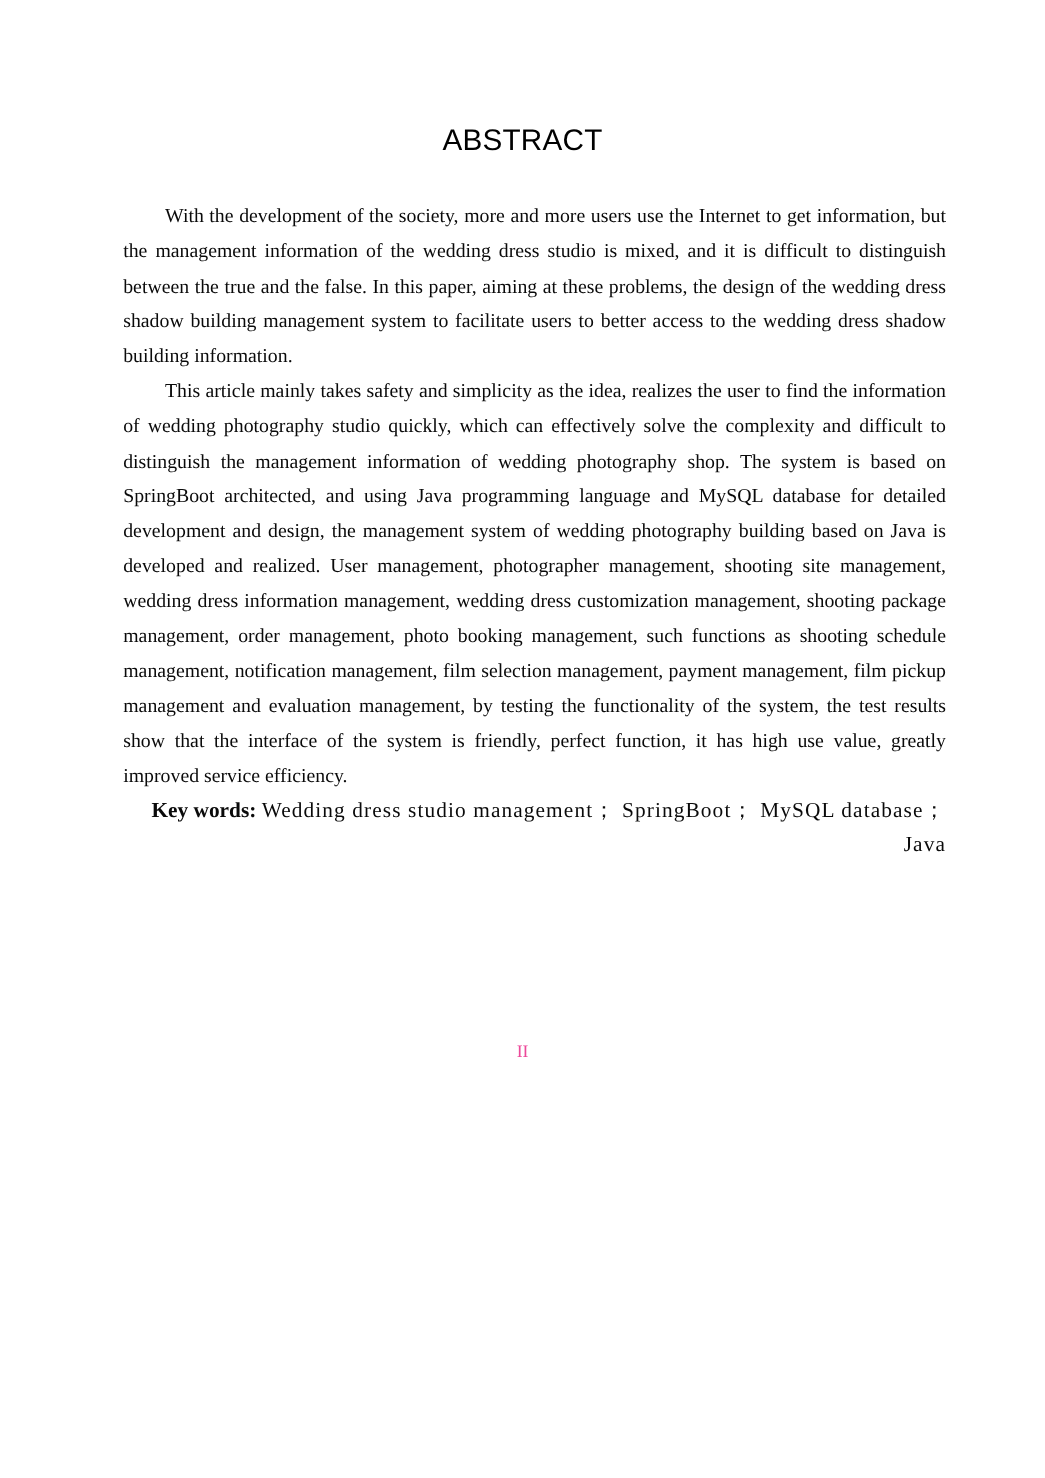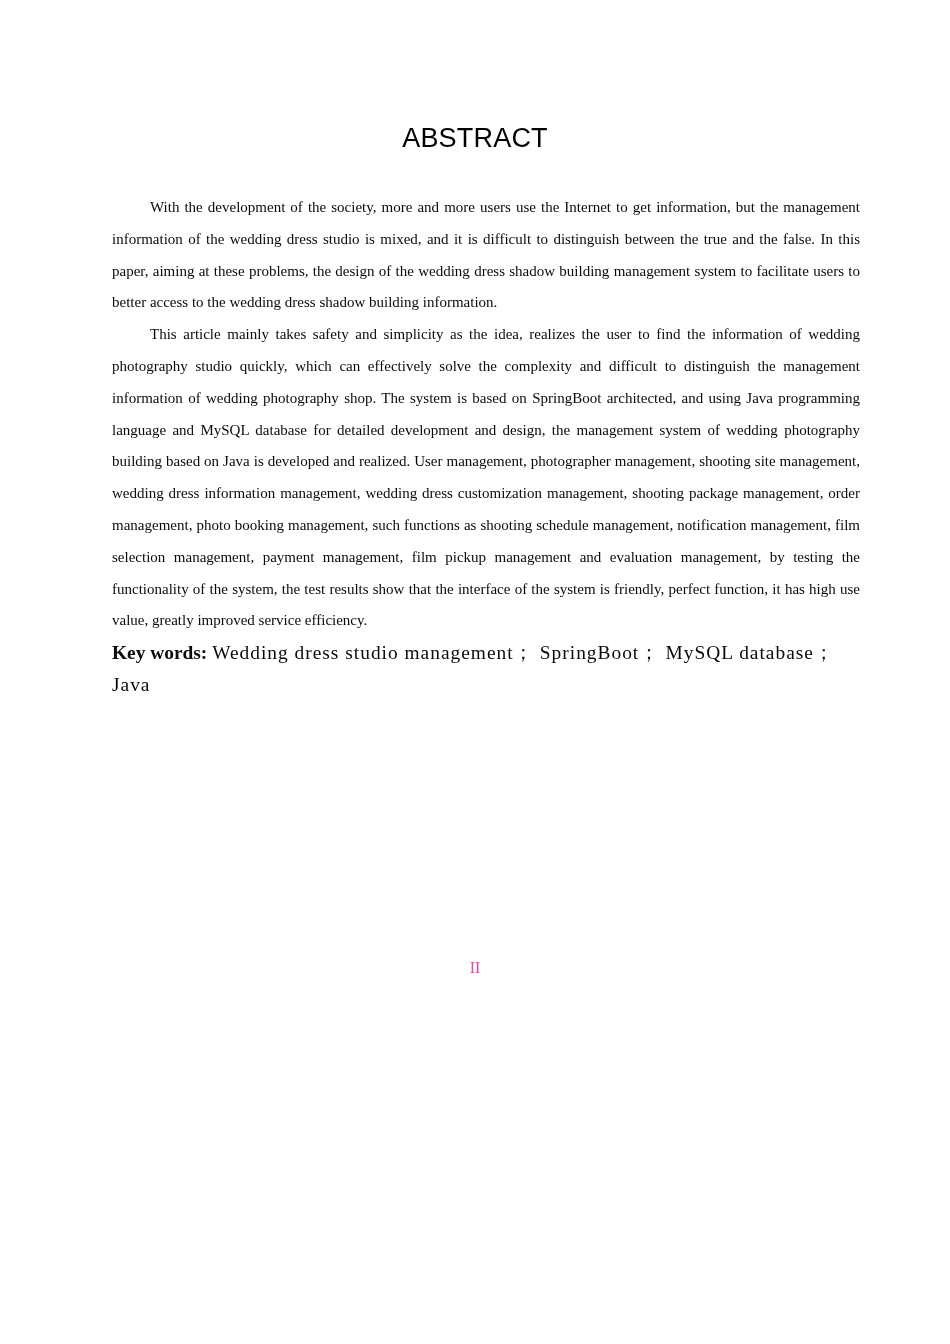--- a/index.html
+++ b/index.html
@@ -5,21 +5,21 @@
   html, body {
     margin: 0;
     padding: 0;
     background: #ffffff;
   }
   .page {
     position: relative;
     width: 950px;
     height: 1036px;
     background: #ffffff;
-    margin: 11px auto;
+    margin: 0 auto;
     overflow: hidden;
     box-sizing: border-box;
   }
   .doc-title {
     position: absolute;
     top: 112px;
     left: 0;
     width: 950px;
     text-align: center;
     font-family: "Liberation Sans", sans-serif;
@@ -31,35 +31,35 @@
   }
   .body-block {
     position: absolute;
     top: 181px;
     left: 112px;
     width: 748px;
   }
   p.para {
     margin: 0;
     font-family: "Liberation Serif", "DejaVu Serif", serif;
-    font-size: 15px;
+    font-size: 18px;
     line-height: 31.8px;
     color: #0a0a0a;
     text-align: justify;
     text-justify: inter-word;
     text-indent: 38px;
     hyphens: none;
   }
   p.keywords {
     margin: 0;
     font-family: "Liberation Serif", "DejaVu Serif", serif;
     font-size: 19.4px;
     line-height: 31.8px;
     color: #0a0a0a;
-    text-align: left;
+    text-align: right;
     text-indent: 0;
   }
   .kw-label {
     font-weight: bold;
   }
   .kw-sep {
     letter-spacing: 1px;
   }
   .page-number {
     position: absolute;

